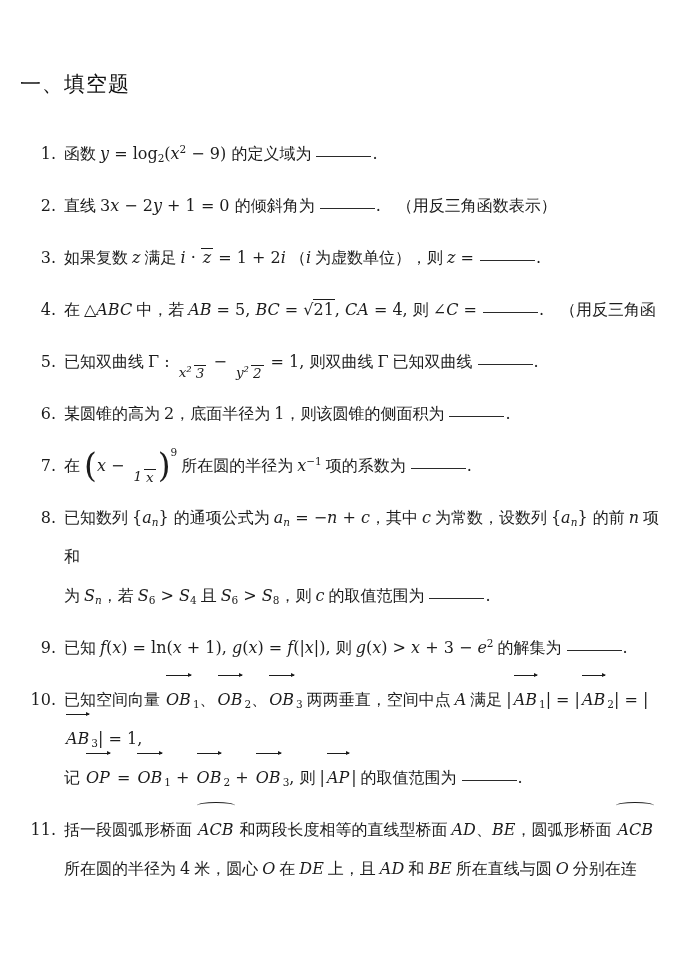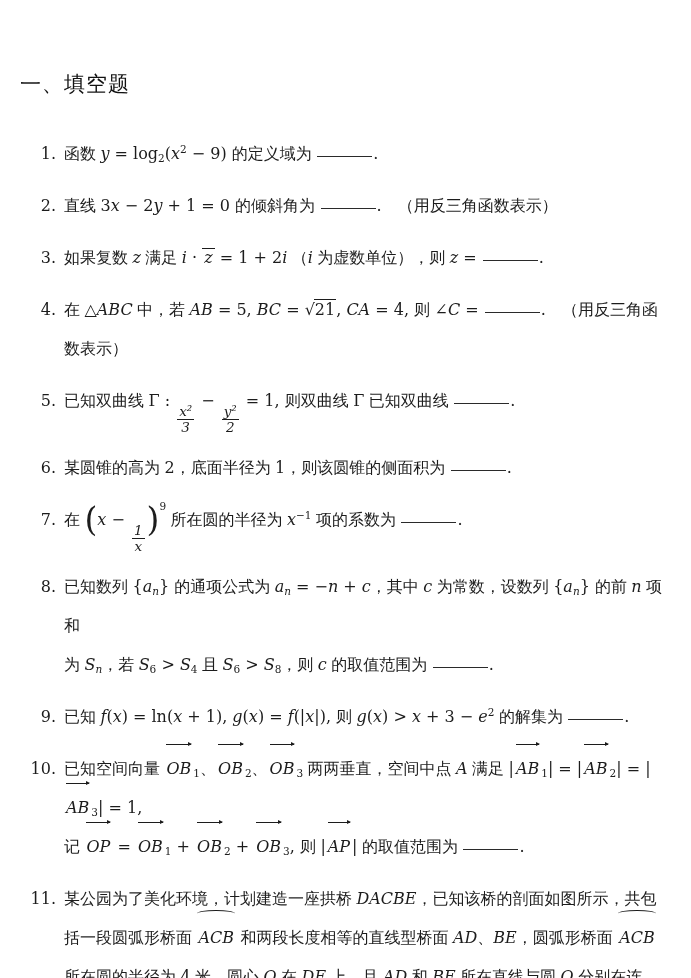--- a/index.html
+++ b/index.html
@@ -5,28 +5,28 @@
   html,body{margin:0;padding:0;background:#ffffff;}
   body{width:691px;height:978px;overflow:hidden;color:#1c1c1c;
        font-family:"Liberation Serif","DejaVu Serif",serif;font-size:16px;}
   .page{padding-top:70px;}
   .heading{font-family:"Liberation Sans","DejaVu Sans",sans-serif;font-weight:400;
            font-size:21px;margin:0 0 36px 20px;color:#111;letter-spacing:1px;}
   .q{position:relative;padding-left:64px;padding-right:22px;margin-bottom:13px;}
   .qnum{position:absolute;left:18px;width:38px;top:0;text-align:right;
         line-height:39px;font-family:"DejaVu Serif",serif;}
   .qline{line-height:39px;}
-  .r-c{font-family:Liberation Sans, sans-serif;margin-top:41px;}
+  .r-c{font-family:Liberation Serif, serif;margin-top:41px;}
   .r-r{font-family:"DejaVu Serif","Liberation Serif",serif;}
   .r-i{font-family:"DejaVu Serif",serif;font-style:italic;}
   .msub{font-size:10.5px;font-family:"DejaVu Serif",serif;vertical-align:-3px;line-height:0;}
   .msub.it{font-style:italic;}
   .msup{font-size:10.5px;font-family:"DejaVu Serif",serif;vertical-align:6px;line-height:0;}
   .msup.hi{vertical-align:15px;}
-  .frac{display:inline-flex;flex-direction:column;text-align:center;vertical-align:-0.62em;
+  .frac{display:inline-flex;flex-direction:row;vertical-align:-0.62em;
         font-family:"DejaVu Serif",serif;line-height:1.12;margin:0 2px;}
   .frac.it{font-style:italic;}
   .fn{display:block;font-size:13.5px;padding:0 2px;}
   .fd{display:block;font-size:13.5px;border-top:1.2px solid currentColor;padding:0 2px;}
   .sqrt{white-space:nowrap;}
   .rad{font-family:"DejaVu Serif",serif;margin-right:-1px;}
   .radi{font-family:"DejaVu Serif",serif;border-top:1.2px solid currentColor;padding:0 1px;}
   .ovl{display:inline-block;font-style:italic;font-family:"DejaVu Serif",serif;
        border-top:1.2px solid currentColor;line-height:1.15;padding:0 2px;}
   .tokwrap{white-space:nowrap;}
@@ -56,21 +56,20 @@
         <span class="qnum">2.</span>
         <div class="qline"><span class="r-c">直线 </span><span class="r-r">3</span><span class="r-i">x</span><span class="r-r"> − 2</span><span class="r-i">y</span><span class="r-r"> + 1 = 0 </span><span class="r-c">的倾斜角为 </span><span class="blank"></span><span class="r-r">.</span><span class="r-c">　（用反三角函数表示）</span></div>
       </div>
       <div class="q">
         <span class="qnum">3.</span>
         <div class="qline"><span class="r-c">如果复数 </span><span class="r-i">z</span><span class="r-c"> 满足 </span><span class="r-i">i</span><span class="r-r"> · </span><span class="ovl">z</span><span class="r-r"> = 1 + 2</span><span class="r-i">i</span><span class="r-c"> （</span><span class="r-i">i</span><span class="r-c"> 为虚数单位），则 </span><span class="r-i">z</span><span class="r-r"> = </span><span class="blank"></span><span class="r-r">.</span></div>
       </div>
       <div class="q">
         <span class="qnum">4.</span>
         <div class="qline"><span class="r-c">在 </span><span class="r-r">△</span><span class="r-i">ABC</span><span class="r-c"> 中，若 </span><span class="r-i">AB</span><span class="r-r"> = 5, </span><span class="r-i">BC</span><span class="r-r"> = </span><span class="sqrt"><span class="rad">√</span><span class="radi">21</span></span><span class="r-r">, </span><span class="r-i">CA</span><span class="r-r"> = 4, </span><span class="r-c">则 </span><span class="r-r">∠</span><span class="r-i">C</span><span class="r-r"> = </span><span class="blank"></span><span class="r-r">.</span><span class="r-c">　（用反三角函</span></div>
-        <div class="qline"><span class="r-c">数表示）</span></div>
       </div>
       <div class="q">
         <span class="qnum">5.</span>
         <div class="qline"><span class="r-c">已知双曲线 </span><span class="r-r">Γ : </span><span class="frac it">
             <span class="fn">x²</span>
             <span class="fd">3</span>
           </span><span class="r-r"> − </span><span class="frac it">
             <span class="fn">y²</span>
             <span class="fd">2</span>
           </span><span class="r-r"> = 1, </span><span class="r-c">则双曲线 </span><span class="r-r">Γ</span><span class="r-c"> 已知双曲线 </span><span class="blank"></span><span class="r-r">.</span></div>
@@ -95,18 +94,17 @@
         <span class="qnum">9.</span>
         <div class="qline"><span class="r-c">已知 </span><span class="r-i">f</span><span class="r-r">(</span><span class="r-i">x</span><span class="r-r">) = ln(</span><span class="r-i">x</span><span class="r-r"> + 1), </span><span class="r-i">g</span><span class="r-r">(</span><span class="r-i">x</span><span class="r-r">) = </span><span class="r-i">f</span><span class="r-r">(|</span><span class="r-i">x</span><span class="r-r">|), </span><span class="r-c">则 </span><span class="r-i">g</span><span class="r-r">(</span><span class="r-i">x</span><span class="r-r">) &gt; </span><span class="r-i">x</span><span class="r-r"> + 3 − </span><span class="r-i">e</span><sup class="msup">2</sup><span class="r-c"> 的解集为 </span><span class="blank"></span><span class="r-r">.</span></div>
       </div>
       <div class="q">
         <span class="qnum">10.</span>
         <div class="qline"><span class="r-c">已知空间向量 </span><span class="tokwrap"><span class="vecw"><span class="varrow"></span><span class="vbase">OB</span></span><sub class="msub">1</sub></span><span class="r-c">、</span><span class="tokwrap"><span class="vecw"><span class="varrow"></span><span class="vbase">OB</span></span><sub class="msub">2</sub></span><span class="r-c">、</span><span class="tokwrap"><span class="vecw"><span class="varrow"></span><span class="vbase">OB</span></span><sub class="msub">3</sub></span><span class="r-c"> 两两垂直，空间中点 </span><span class="r-i">A</span><span class="r-c"> 满足 </span><span class="r-r">|</span><span class="tokwrap"><span class="vecw"><span class="varrow"></span><span class="vbase">AB</span></span><sub class="msub">1</sub></span><span class="r-r">| = |</span><span class="tokwrap"><span class="vecw"><span class="varrow"></span><span class="vbase">AB</span></span><sub class="msub">2</sub></span><span class="r-r">| = |</span><span class="tokwrap"><span class="vecw"><span class="varrow"></span><span class="vbase">AB</span></span><sub class="msub">3</sub></span><span class="r-r">| = 1,</span></div>
         <div class="qline"><span class="r-c">记 </span><span class="tokwrap"><span class="vecw"><span class="varrow"></span><span class="vbase">OP</span></span></span><span class="r-r"> = </span><span class="tokwrap"><span class="vecw"><span class="varrow"></span><span class="vbase">OB</span></span><sub class="msub">1</sub></span><span class="r-r"> + </span><span class="tokwrap"><span class="vecw"><span class="varrow"></span><span class="vbase">OB</span></span><sub class="msub">2</sub></span><span class="r-r"> + </span><span class="tokwrap"><span class="vecw"><span class="varrow"></span><span class="vbase">OB</span></span><sub class="msub">3</sub></span><span class="r-r">, </span><span class="r-c">则 </span><span class="r-r">|</span><span class="tokwrap"><span class="vecw"><span class="varrow"></span><span class="vbase">AP</span></span></span><span class="r-r">|</span><span class="r-c"> 的取值范围为 </span><span class="blank"></span><span class="r-r">.</span></div>
       </div>
       <div class="q">
         <span class="qnum">11.</span>
-        <div class="qline"><span class="r-c">某公园为了美化环境，计划建造一座拱桥 </span><span class="r-i">DACBE</span><span class="r-c">，已知该桥的剖面如图所示，共包</span></div>
         <div class="qline"><span class="r-c">括一段圆弧形桥面 </span><span class="vecw"><span class="aarc"></span><span class="vbase">ACB</span></span><span class="r-c"> 和两段长度相等的直线型桥面 </span><span class="r-i">AD</span><span class="r-c">、</span><span class="r-i">BE</span><span class="r-c">，圆弧形桥面 </span><span class="vecw"><span class="aarc"></span><span class="vbase">ACB</span></span></div>
         <div class="qline"><span class="r-c">所在圆的半径为 </span><span class="r-r">4</span><span class="r-c"> 米，圆心 </span><span class="r-i">O</span><span class="r-c"> 在 </span><span class="r-i">DE</span><span class="r-c"> 上，且 </span><span class="r-i">AD</span><span class="r-c"> 和 </span><span class="r-i">BE</span><span class="r-c"> 所在直线与圆 </span><span class="r-i">O</span><span class="r-c"> 分别在连</span></div>
       </div>
     </div>
 </div>
 
 </body></html>

